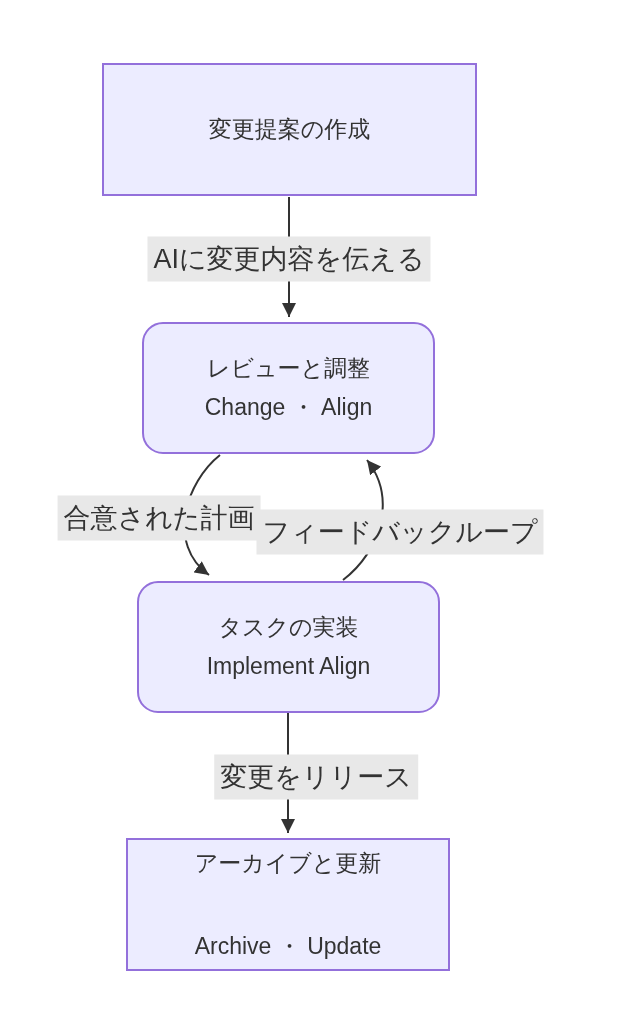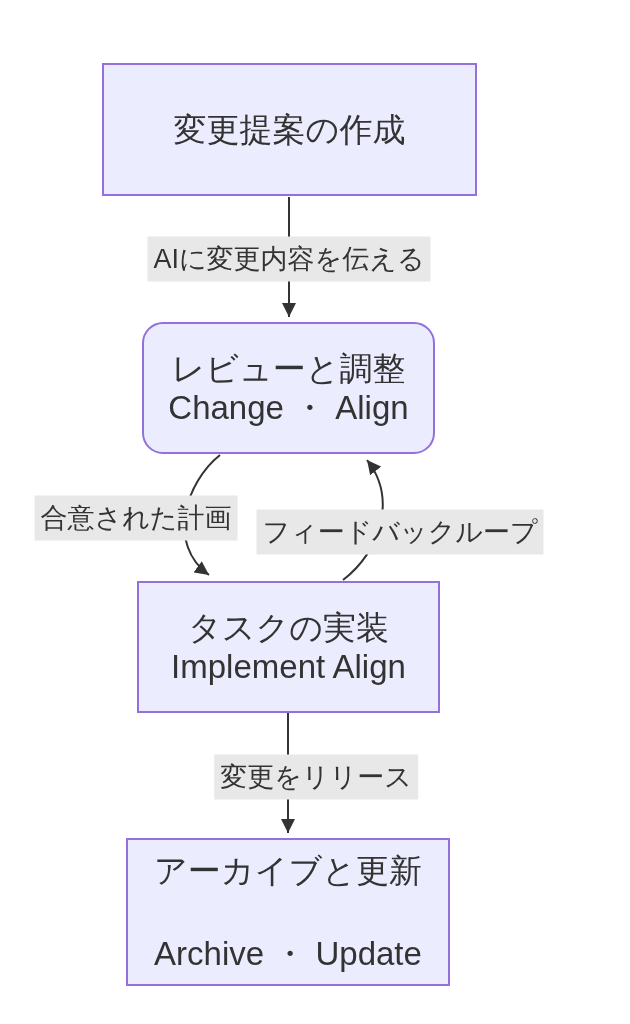--- a/index.html
+++ b/index.html
@@ -33,39 +33,39 @@
     position: absolute;
     box-sizing: border-box;
     background: var(--node-fill, #ECECFF);
     border: 2px solid var(--node-border, #9370DB);
     color: var(--text-color, #333333);
     display: flex;
     flex-direction: column;
     align-items: center;
     justify-content: center;
     text-align: center;
-    font-size: 33px;
+    font-size: 23px;
     line-height: 39px;
   }
   .node-draft    { left: 102px; top:  63px; width: 375px; height: 133px; }
   .node-review   { left: 142px; top: 322px; width: 293px; height: 132px; border-radius: 21px; }
-  .node-implement{ left: 137px; top: 581px; width: 303px; height: 132px; }
-  .node-archive  { left: 126px; top: 838px; width: 324px; height: 148px; gap: 44px; }
+  .node-implement{ left: 137px; top: 581px; width: 303px; height: 132px; border-radius: 21px; }
+  .node-archive  { left: 126px; top: 838px; width: 324px; height: 133px; gap: 44px; }
   .edge-label {
     position: absolute;
     transform: translate(-50%, -50%);
     background: var(--edge-label-bg, #e8e8e8);
     color: var(--text-color, #333333);
     font-size: 27px;
     line-height: 33px;
     padding: 6px 6px;
     white-space: nowrap;
   }
   .edge-label-1 { left: 289px; top: 259px; }
-  .edge-label-2 { left: 136px; top: 518px; }
+  .edge-label-2 { left: 159px; top: 518px; }
   .edge-label-3 { left: 400px; top: 518px; margin-top: 14px; }
   .edge-label-4 { left: 288px; top: 777px; margin-left: 28px; }
 </style>
 </head>
 <body>
 
 <div class="canvas">
 
   <svg class="edges" viewBox="0 0 630 1024">
     <defs>

